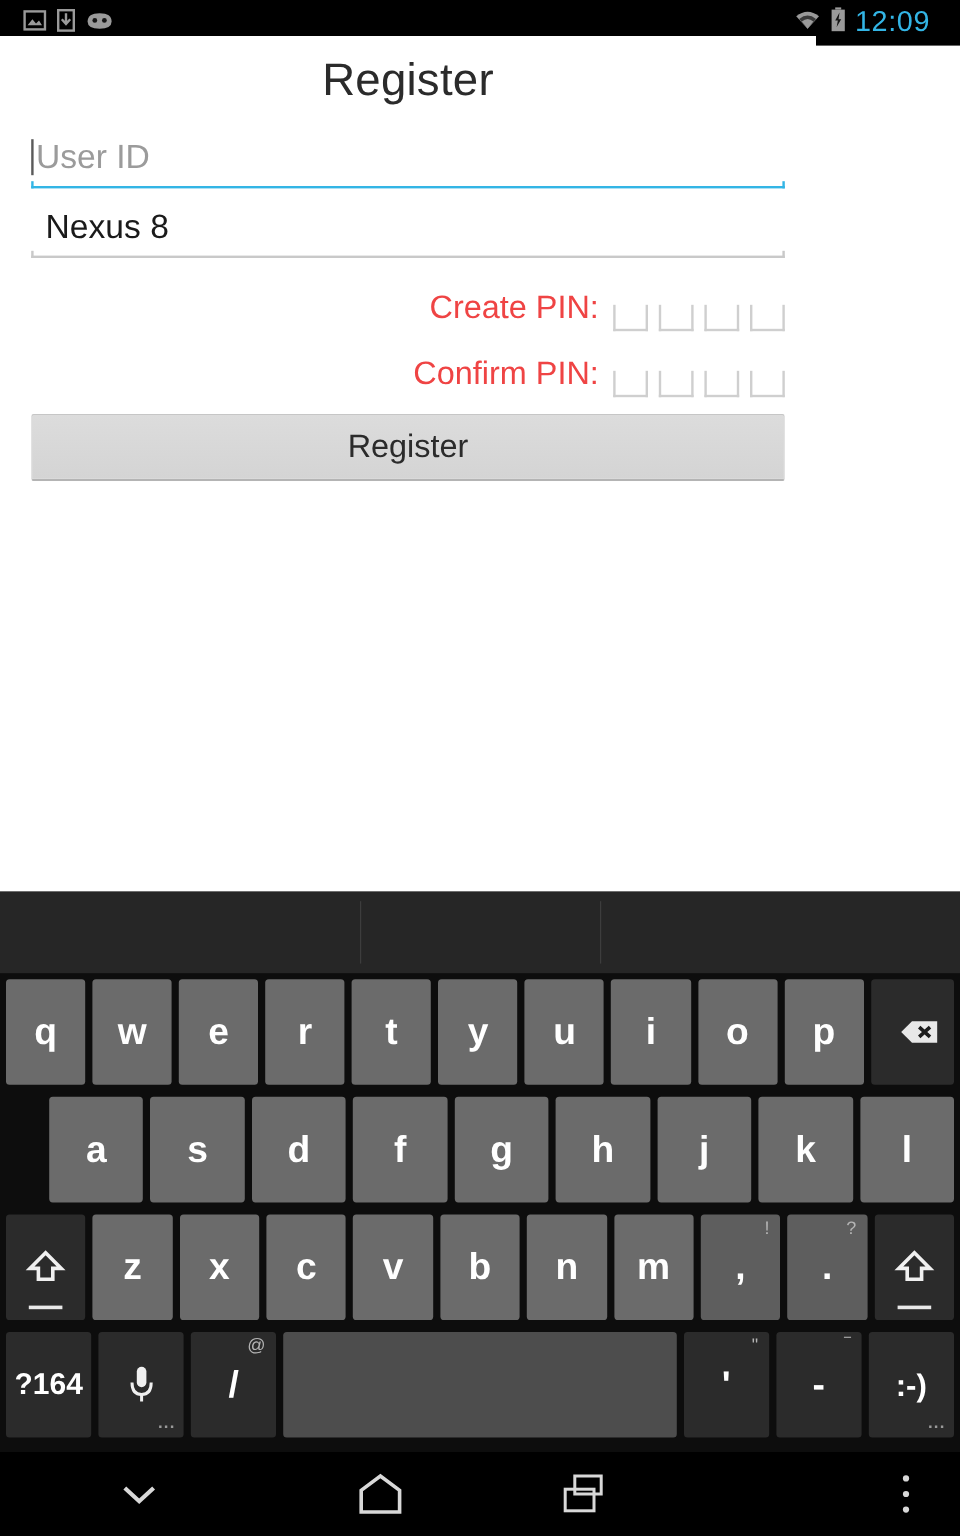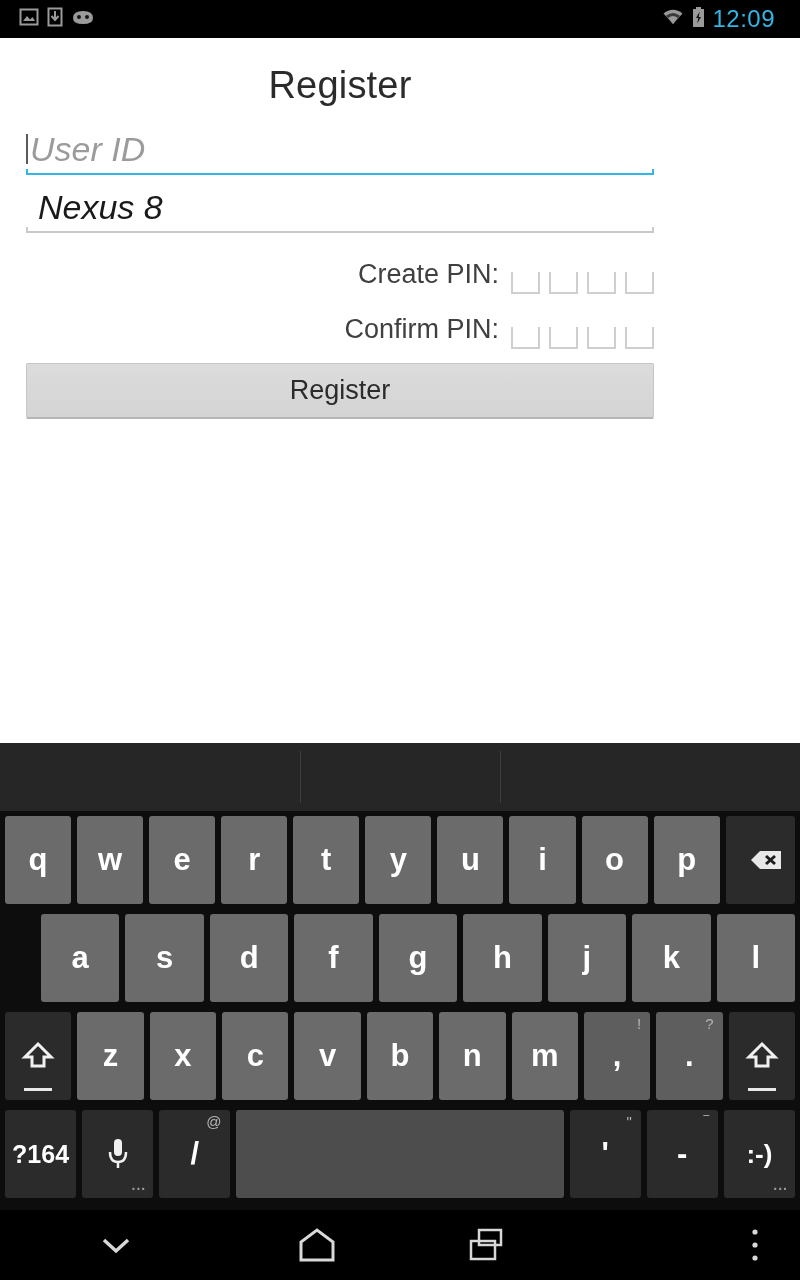--- a/index.html
+++ b/index.html
@@ -15,30 +15,30 @@
   .statusbar {
     position: absolute; top: 0; left: 0; width: 800px; height: 38px;
     background: #000; display: flex; align-items: center;
     padding: 0 19px;
   }
   .sb-left { display: flex; align-items: center; gap: 8px; }
   .sb-right { margin-left: auto; display: flex; align-items: center; gap: 7px; padding-right: 6px;}
   .sb-clock { color: #33b5e5; font-size: 24px; letter-spacing: .5px; }
 
   
-  .content { position: absolute; top: 48px; left: 0; width: 680px; height: 705px; background: #fff; }
+  .content { position: absolute; top: 30px; left: 0; width: 680px; height: 705px; background: #fff; }
   .page-title {
     text-align: center; font-size: 38px; color: #2b2b2b; font-weight: 400;
     padding-top: 16px; letter-spacing: .2px;
   }
   .field {
     position: relative; margin: 0 26px; height: 52px;
     display: flex; align-items: center;
   }
-  .field .txt { font-size: 34px; font-style: italic; }
+  .field .txt { font-size: 28px; }
   .field .placeholder { color: #9b9b9b; }
   .field .value { color: #1a1a1a; padding-left: 12px; }
   .underline {
     position: absolute; left: 0; right: 0; bottom: 0; height: 2px; background: #c9c9c9;
   }
   .underline::before, .underline::after {
     content:""; position: absolute; bottom: 0; width: 2px; height: 6px; background: #c9c9c9;
   }
   .underline::before { left: 0; } .underline::after { right: 0; }
   .field.focused .underline,
@@ -50,21 +50,21 @@
   }
   .field-userid { margin-top: 16px; }
   .field-company { margin-top: 6px; }
   .field-device { margin-top: 6px; }
 
   
   .pin-row {
     display: flex; align-items: flex-end; justify-content: flex-end;
     margin: 0 26px; height: 53px;
   }
-  .pin-label { font-size: 27px; color: #404040; padding-bottom: 6px; }
+  .pin-label { font-size: 27px; color: #ef4444; padding-bottom: 6px; }
   .pin-boxes { display: flex; gap: 9px; margin-left: 12px; padding-bottom: 2px; }
   .pin-box {
     width: 29px; height: 22px;
     border-left: 2px solid #cfcfcf;
     border-right: 2px solid #cfcfcf;
     border-bottom: 2px solid #cfcfcf;
   }
   .pin-row-create { margin-top: 10px; }
   .pin-row-confirm { margin-top: 2px; }
 

